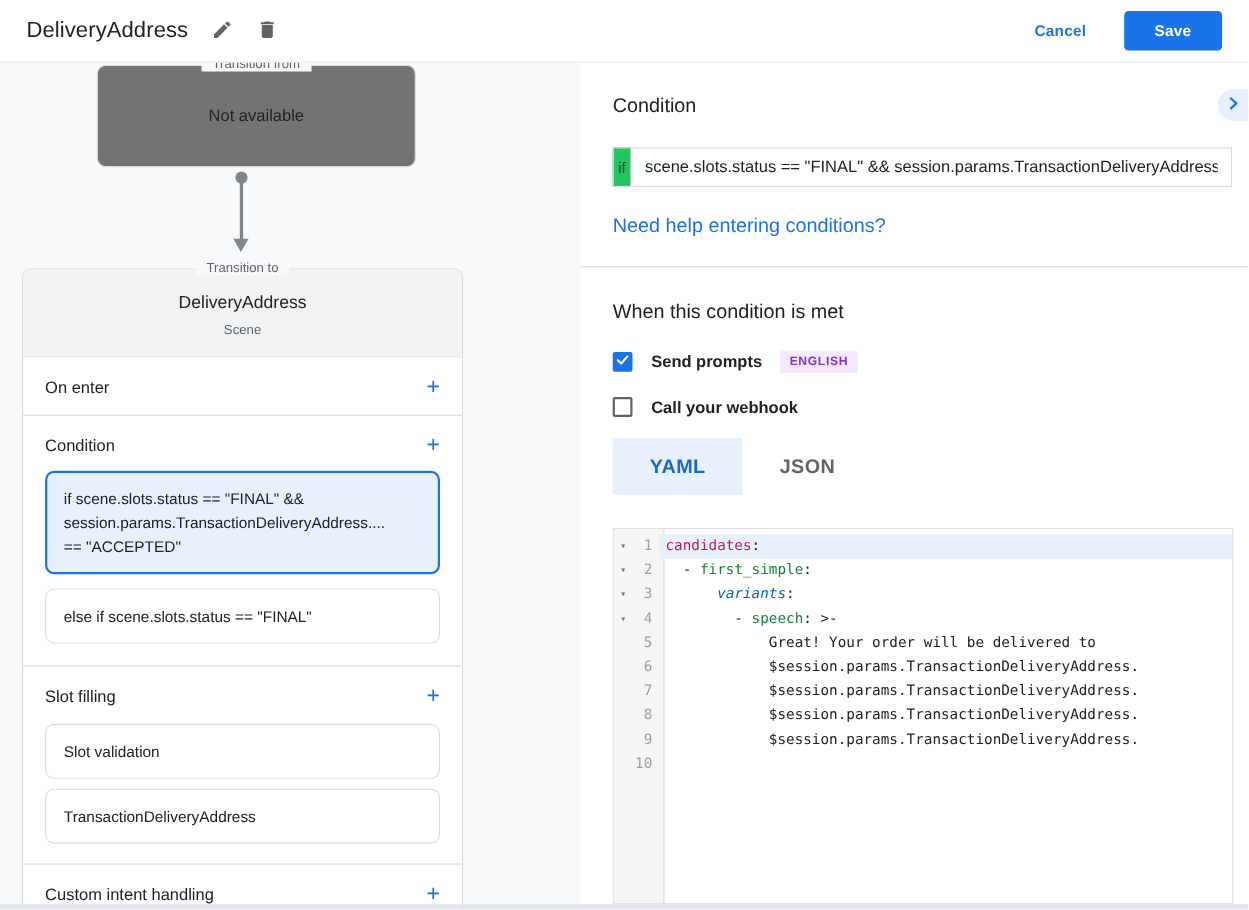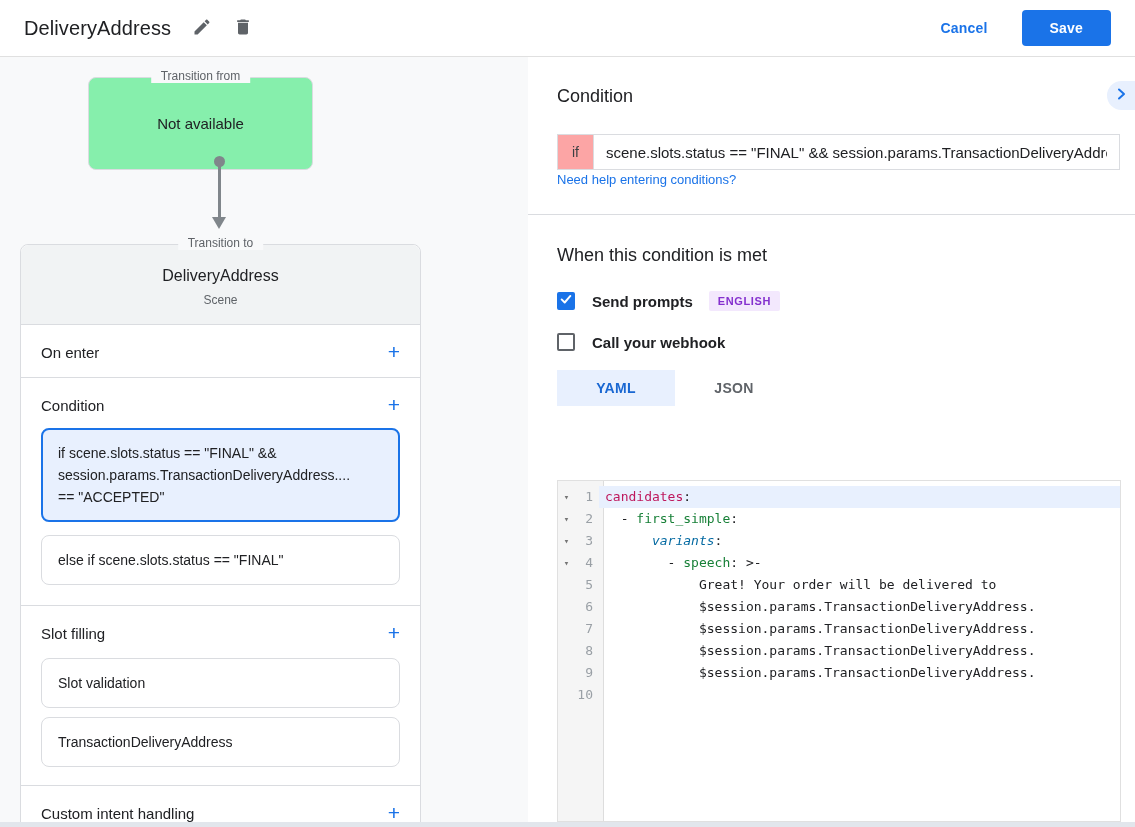--- a/index.html
+++ b/index.html
@@ -18,22 +18,22 @@
                 font-size:14px; font-weight:700; cursor:pointer; margin-right:34px; letter-spacing:.2px; }
   .save-btn { background:#1a73e8; color:#fff; border:none; border-radius:4px; height:36px; padding:0 28px;
               font-family:"Liberation Sans",sans-serif; font-size:14px; font-weight:700; cursor:pointer; letter-spacing:.2px; }
 
   
   .main { display:flex; height:770px; }
   .left-panel { width:528px; background:#f8f9fa; position:relative; overflow:hidden; flex:none; }
   .right-panel { flex:1; background:#fff; position:relative; overflow:hidden; }
 
   
-  .from-box { position:absolute; left:88px; top:20px; width:225px; height:93px;
-              background:#86efac; border:1px solid #dadce0; border-radius:8px; }
+  .from-box { position:absolute; left:88px; top:2px; width:290px; height:93px;
+              background:#737373; border:1px solid #dadce0; border-radius:8px; }
   .box-legend { position:absolute; top:-9px; left:50%; transform:translateX(-50%);
                 background:#f8f9fa; padding:0 10px; font-size:12px; color:#5f6368; white-space:nowrap; }
   .from-content { width:100%; height:100%; display:flex; align-items:center; justify-content:center;
                   font-size:15px; color:#202124; }
 
   
   .conn-dot { position:absolute; left:214px; top:99px; width:11px; height:11px; border-radius:50%; background:#80868b; }
   .conn-line { position:absolute; left:218px; top:107px; width:3px; height:54px; background:#80868b; }
   .conn-arrow { position:absolute; left:212px; top:160px; width:0; height:0;
                 border-left:7px solid transparent; border-right:7px solid transparent; border-top:12px solid #80868b; }
@@ -62,42 +62,42 @@
                height:50px; display:flex; align-items:center; padding-left:16px; font-size:14px; color:#202124; cursor:pointer; }
   #slot-cards { padding-bottom:9px; }
 
   .section.last { border-bottom:none; }
 
   
   .cond-title { margin:29px 0 0 29px; font-size:18px; font-weight:400; color:#202124; }
   .expand-btn { position:absolute; top:24px; right:0; width:28px; height:29px; background:#e8f0fe;
                 border:none; border-radius:15px 0 0 15px; cursor:pointer; display:flex; align-items:center; justify-content:center; }
   .if-row { margin:27px 0 0 29px; width:563px; height:36px; display:flex; }
-  .if-prefix { width:37px; background:#fca5a5; border:1px solid #dadce0; display:flex; align-items:center;
+  .if-prefix { width:17px; background:#22c55e; border:1px solid #dadce0; display:flex; align-items:center;
                justify-content:center; font-size:14px; color:#3c4043; flex:none; }
   .if-input { flex:1; border:1px solid #dadce0; border-left:none; padding:0 12px; font-size:15px; color:#202124;
               font-family:"Liberation Sans",sans-serif; white-space:nowrap; overflow:hidden; outline:none; }
-  .help-link { display:inline-block; margin:0 0 0 29px; font-size:13px; color:#1a73e8; text-decoration:none; }
+  .help-link { display:inline-block; margin:25px 0 0 29px; font-size:18px; color:#1a73e8; text-decoration:none; }
   .divider { margin-top:26px; border-top:1px solid #dadce0; width:100%; height:0; }
   .when-title { margin:30px 0 0 29px; font-size:18px; font-weight:400; color:#202124; }
 
   .cb-row { display:flex; align-items:center; margin-left:29px; }
   .cb-row.first { margin-top:22px; }
   .cb-row.second { margin-top:25px; }
   .checkbox { width:18px; height:18px; border:2px solid #5f6368; border-radius:2px; background:#fff; flex:none; cursor:pointer; }
   .checkbox.checked { background:#1a73e8; border-color:#1a73e8; display:flex; align-items:center; justify-content:center; }
   .cb-label { margin-left:17px; font-size:15px; font-weight:700; color:#202124; }
   .badge { margin-left:16px; font-size:11px; font-weight:700; letter-spacing:.6px; padding:4px 9px; border-radius:2px; }
 
   .desc { margin:11px 0 0 29px; width:558px; font-size:14px; line-height:20px; color:#3c4043; }
   .desc a { color:#1a73e8; text-decoration:none; }
 
   .tabs { margin:19px 0 0 29px; display:flex; }
-  .tab { width:118px; height:36px; border:none; background:none; font-family:"Liberation Sans",sans-serif;
-         font-size:14px; font-weight:700; color:#5f6368; cursor:pointer; letter-spacing:.3px; }
+  .tab { width:118px; height:52px; border:none; background:none; font-family:"Liberation Sans",sans-serif;
+         font-size:18px; font-weight:700; color:#5f6368; cursor:pointer; letter-spacing:.3px; }
   .tab.active { background:#e8f0fe; color:#1967d2; }
 
   
   .editor { position:absolute; top:423px; left:29px; right:14px; bottom:5px; border:1px solid #e0e0e0; background:#fff; overflow:hidden; }
   .gutter-bg { position:absolute; left:0; top:0; bottom:0; width:46px; background:#f5f5f5; border-right:1px solid #ddd; }
   #code-rows { position:relative; padding-top:5px; }
   .code-row { display:flex; height:22px; line-height:22px; font-family:"DejaVu Sans Mono",monospace; font-size:13px; }
   .fold { width:17px; text-align:center; color:#757575; font-size:9px; cursor:pointer; flex:none; }
   .lnum { width:24px; text-align:right; padding-right:6px; color:#9aa0a6; flex:none; }
   .lcode { flex:1; white-space:pre; padding-left:6px; color:#202124; cursor:text; }

